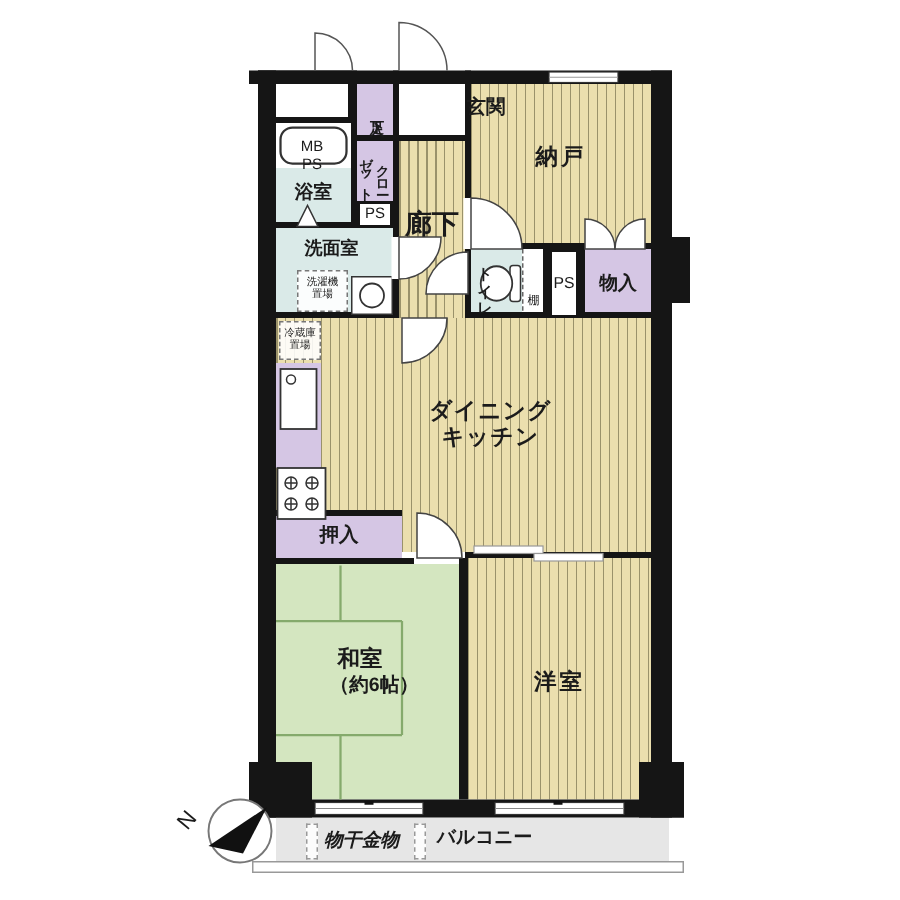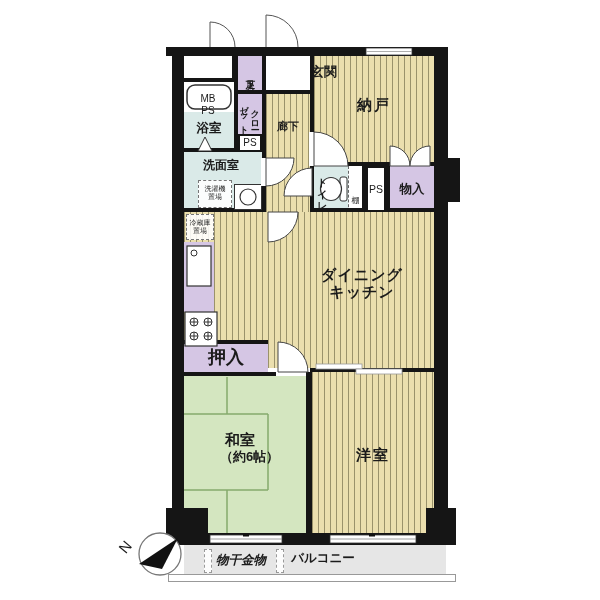--- a/index.html
+++ b/index.html
@@ -138,36 +138,36 @@
   <div class="lbl" style="left:208px;top:67px;font-size:10px;font-weight:500;margin-top:37px;">
     <span>MB</span><br><span>PS</span>
   </div>
   <div class="lbl vtext" style="left:250px;top:73px;font-size:9.5px;letter-spacing:0;">下足入</div>
   <div class="lbl" style="left:288px;top:72px;font-size:13px;margin-left:36px;">玄関</div>
   <div class="lbl" style="left:374px;top:105px;font-size:15px;letter-spacing:2px;">納戸</div>
   <div class="lbl" style="left:209px;top:128px;font-size:12.5px;text-align:center;">浴室</div>
   <div class="lbl vtext" style="left:255px;top:114px;font-size:9px;letter-spacing:0;">クロー</div>
   <div class="lbl vtext" style="left:244px;top:114px;font-size:9px;letter-spacing:0;">ゼット</div>
   <div class="lbl" style="left:250px;top:143px;font-size:10px;font-weight:500;">PS</div>
-  <div class="lbl" style="left:288px;top:126px;font-size:11px;font-family:Liberation Serif, serif;">廊下</div>
+  <div class="lbl" style="left:288px;top:150px;font-size:18px;font-family:Liberation Serif, serif;">廊下</div>
   <div class="lbl" style="left:221px;top:166px;font-size:12px;">洗面室</div>
   <div class="lbl" style="left:215px;top:193px;font-size:7px;font-weight:500;">
     <span>洗濯機</span><br><span>置場</span>
   </div>
   <div class="lbl vtext" style="left:322px;top:188px;font-size:10px;letter-spacing:0;">トイレ</div>
   <div class="lbl vtext" style="left:355px;top:189px;font-size:8px;letter-spacing:0;font-weight:500;">棚</div>
   <div class="lbl" style="left:376px;top:189px;font-size:10.5px;font-weight:500;">PS</div>
   <div class="lbl" style="left:412px;top:189px;font-size:12.5px;">物入</div>
   <div class="lbl" style="left:200px;top:227px;font-size:7px;font-weight:500;">
     <span>冷蔵庫</span><br><span>置場</span>
   </div>
-  <div class="lbl" style="left:327px;top:283px;font-size:15px;letter-spacing:1px;margin-left:35px;">
+  <div class="lbl" style="left:327px;top:283px;font-size:15px;letter-spacing:1px;">
     <span>ダイニング</span><br><span>キッチン</span>
   </div>
-  <div class="lbl" style="left:226px;top:357px;font-size:18px;">押入</div>
+  <div class="lbl" style="left:226px;top:357px;font-size:13px;">押入</div>
   <div class="lbl" style="left:240px;top:448px;font-size:14px;">
     <span style="font-size:15px;">和室</span><br><span style="font-size:13px;margin-left:19px;">（約6帖）</span>
   </div>
   <div class="lbl" style="left:373px;top:455px;font-size:15px;letter-spacing:2px;text-align:center;">洋室</div>
   <div class="lbl" style="left:241px;top:560px;font-size:12.5px;font-style:italic;">物干金物</div>
   <div class="lbl" style="left:323px;top:558px;font-size:12.5px;">バルコニー</div>
   <div class="lbl" style="left:125px;top:547px;font-size:15px;font-weight:500;transform:translate(-50%,-50%) rotate(-50deg);">N</div>
 
 </div>
 

